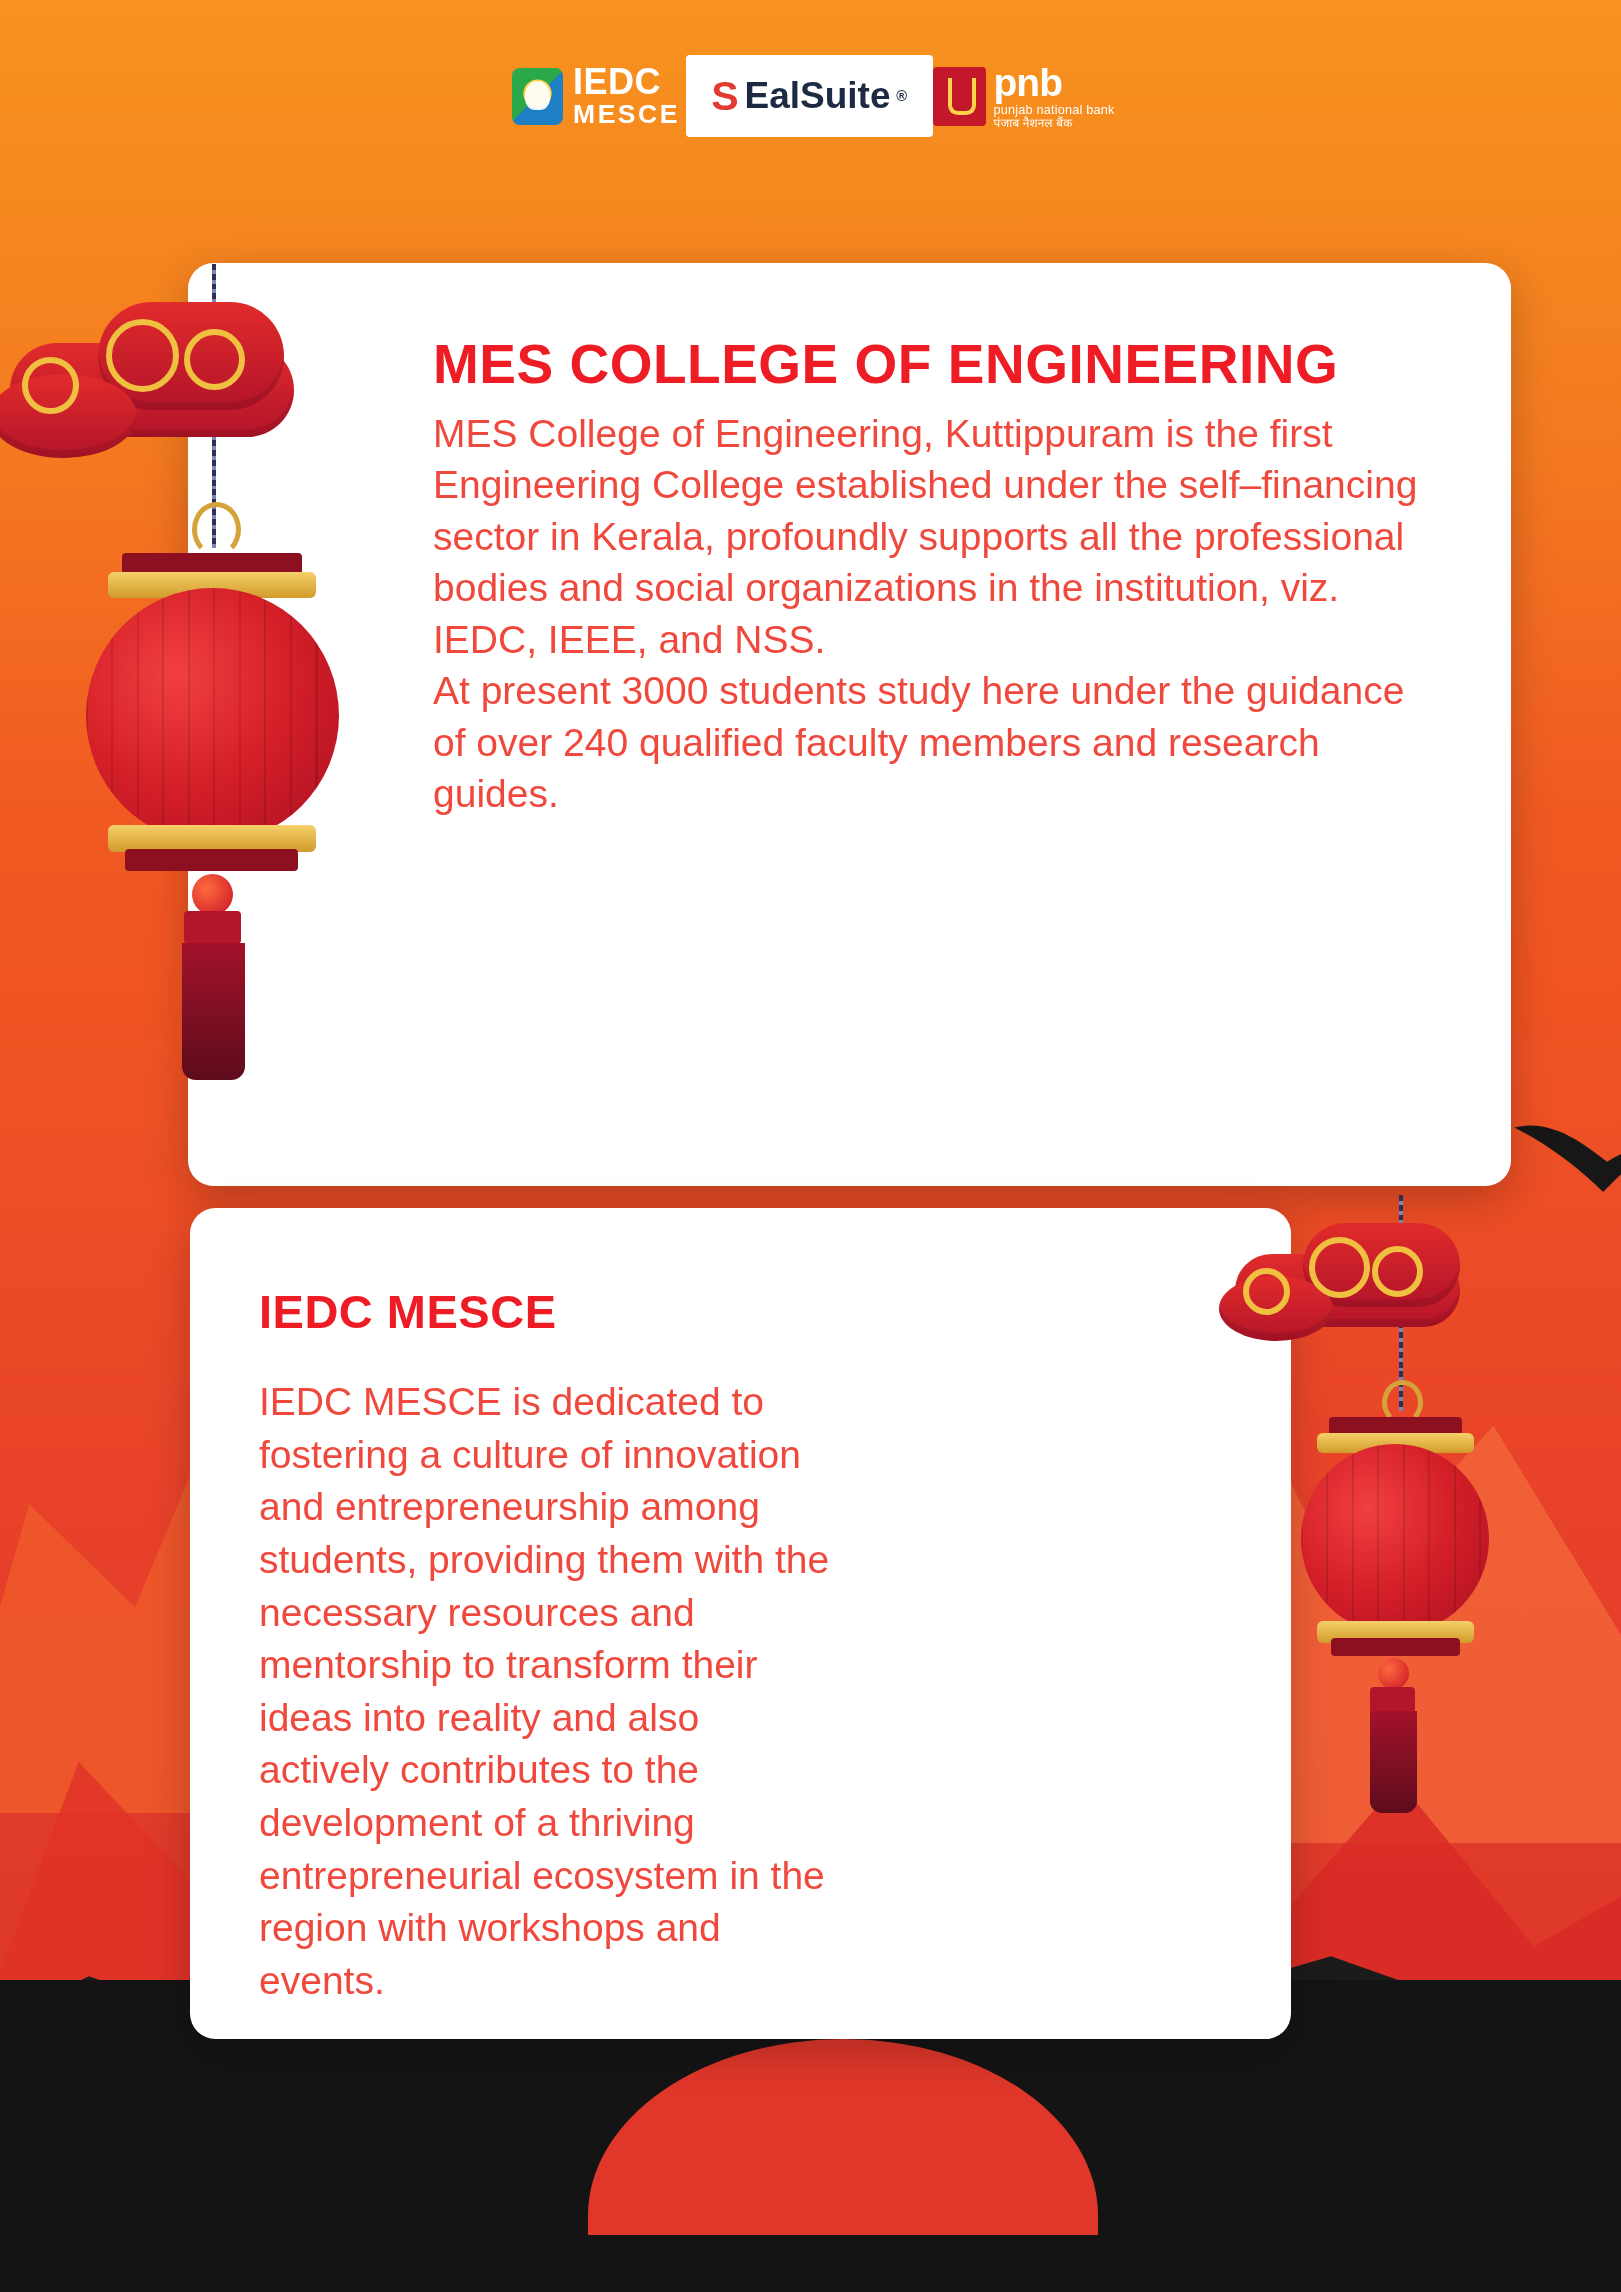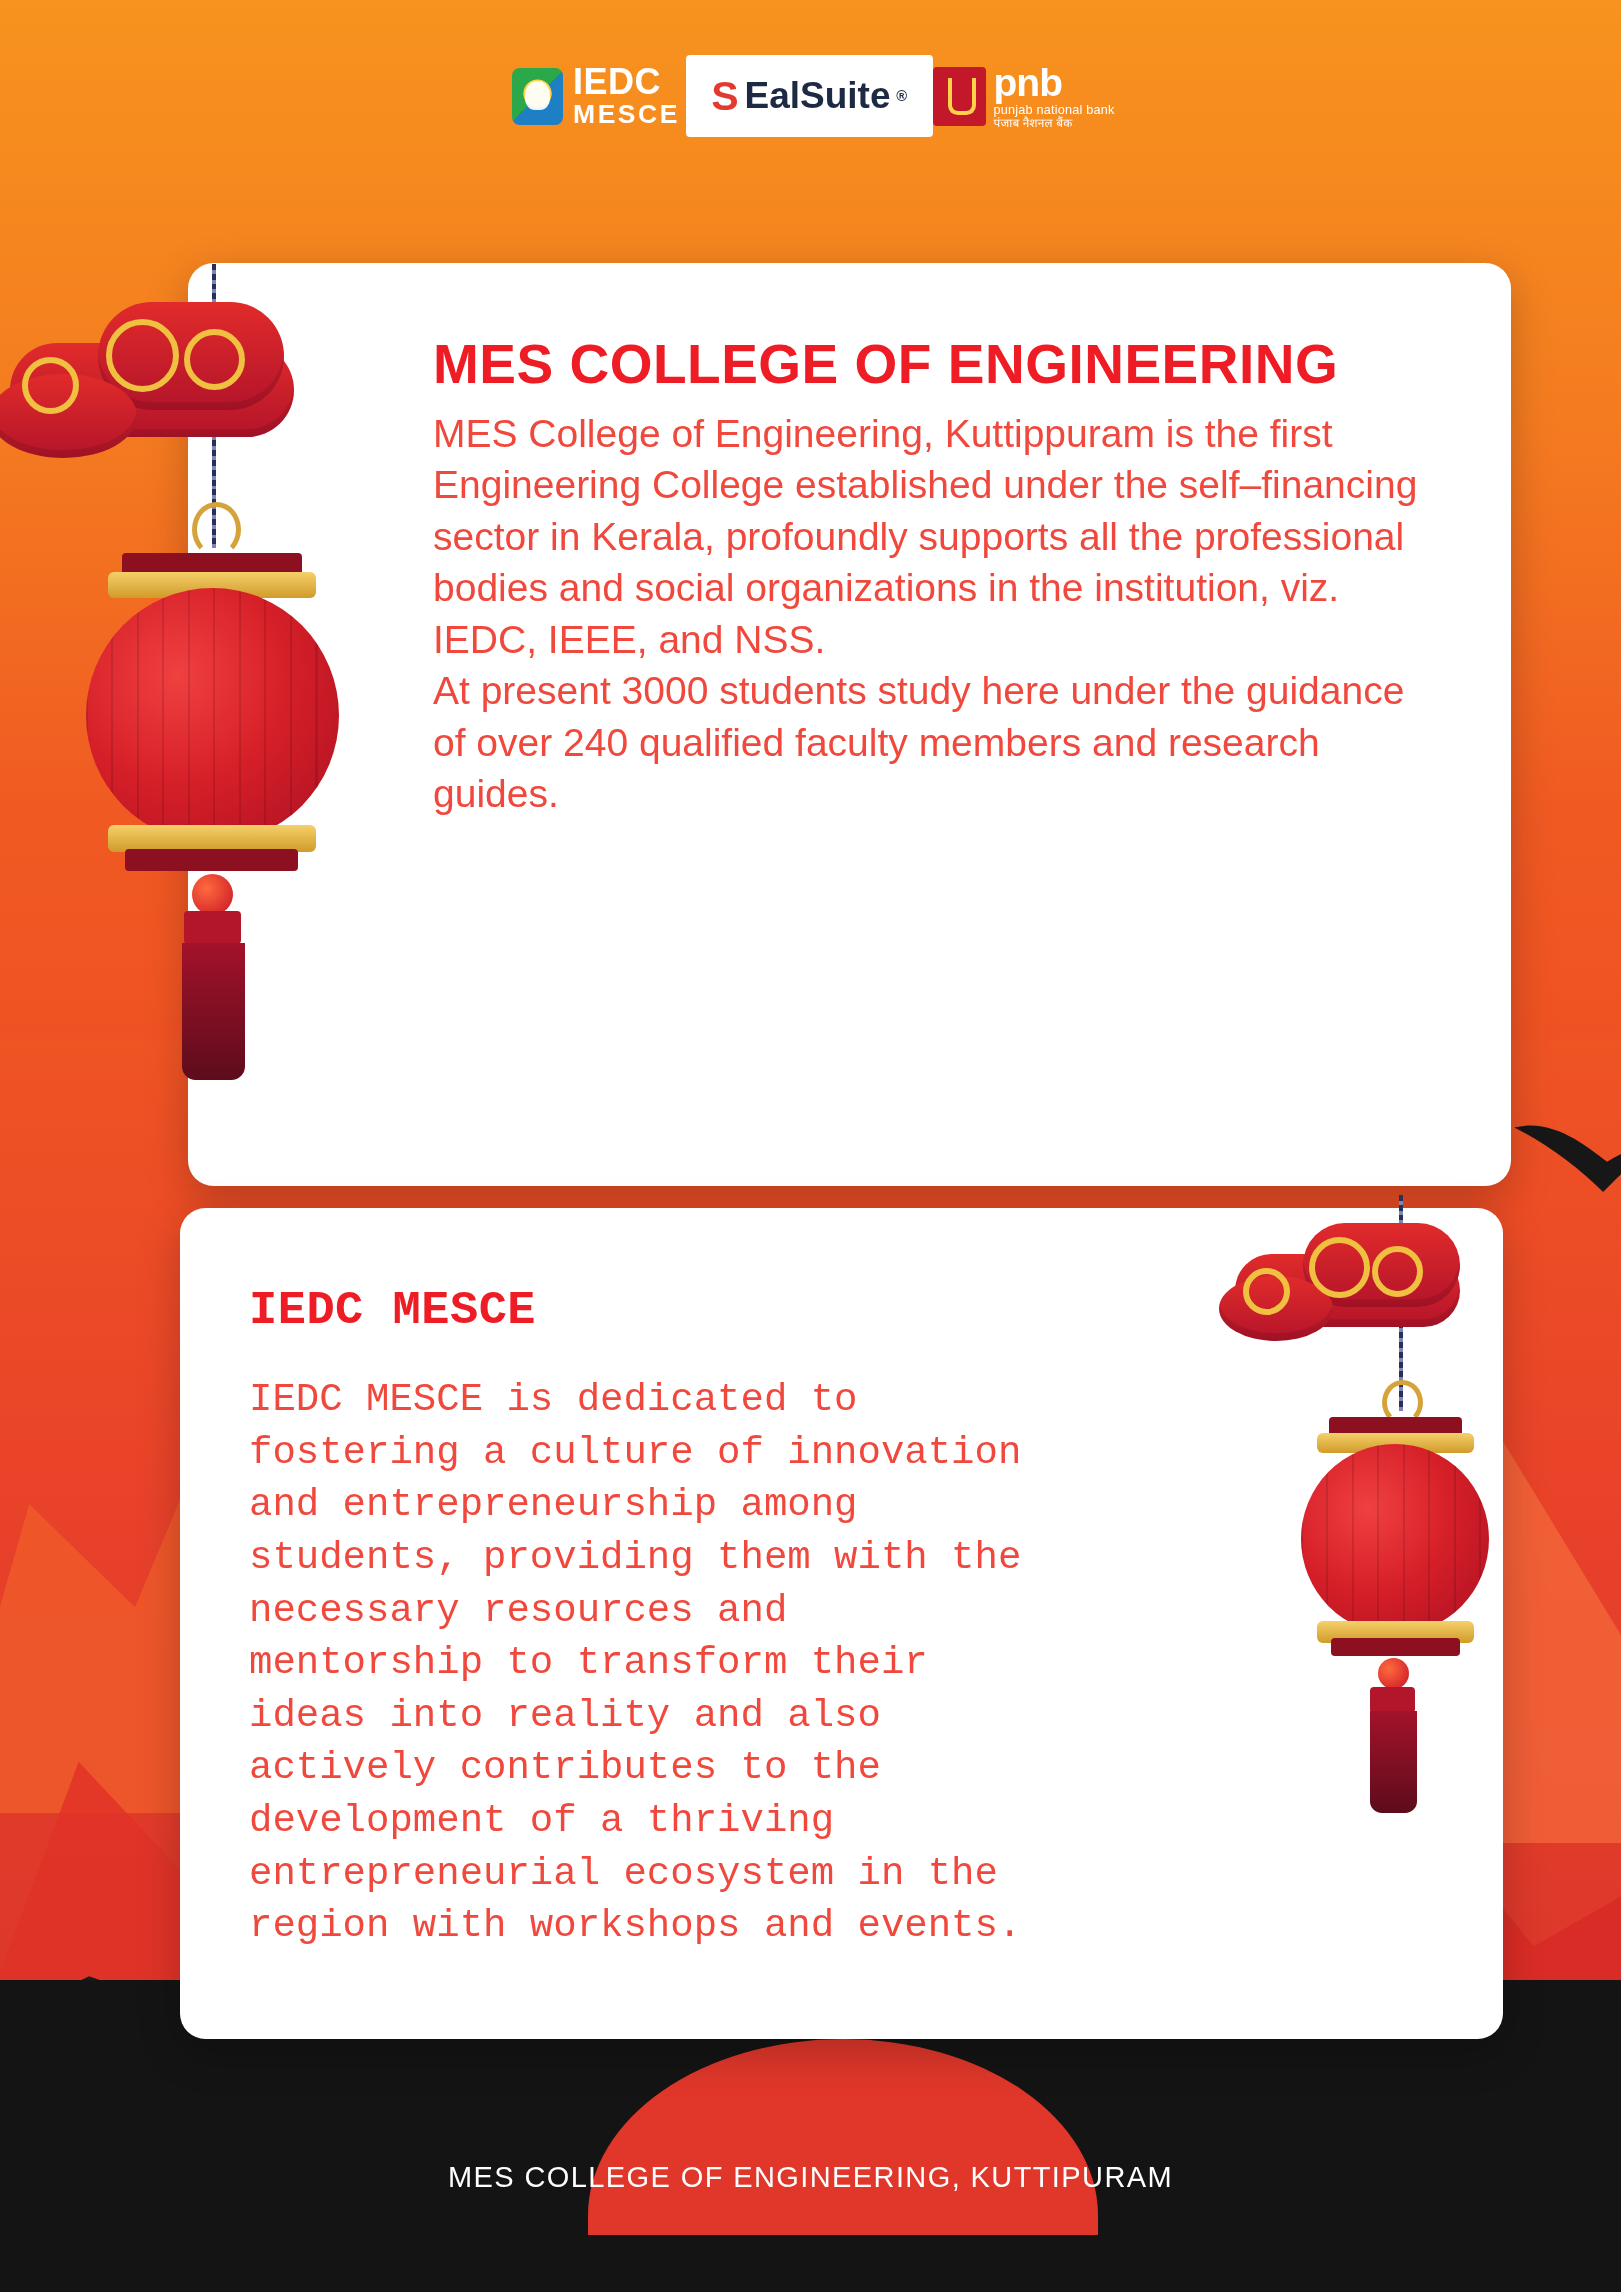--- a/index.html
+++ b/index.html
@@ -209,22 +209,22 @@
     position: absolute;
     background: #ffffff;
     border-radius: 25.5px;
     box-shadow: 0 13.7px 43px rgba(0,0,0,.22);
   }
   .card-top {
     left: 188px; top: 263px;
     width: 1323px; height: 923px;
   }
   .card-bottom {
-    left: 180px; top: 1208px;
-    width: 1323px; height: 831px; font-family: Liberation Mono, monospace;
+    left: 190px; top: 1208px;
+    width: 1101px; height: 831px;
   }
   .card-inner-top {
     padding: 69px 78px 0 245px;
   }
   .card-inner-bottom {
     padding: 76px 461px 0 69px;
   }
   .card-title {
     color: #ee1c25;
     font-weight: bold;
@@ -418,16 +418,15 @@
     <div class="lantern-body" style="left:76px; top:229px; width:188px; height:190px;">
       <div class="lantern-ribs"></div>
     </div>
     <div class="cap" style="left:92px; top:406px; width:157px; height:21.6px;"></div>
     <div class="cap-dark" style="left:106px; top:423px; width:129px; height:17.6px;"></div>
     <div class="bead" style="left:153px; top:443px; width:31px; height:31px;"></div>
     <div class="cap-dark" style="left:145px; top:472px; width:45px; height:25.5px; background:#b3152a;"></div>
     <div class="tassel" style="left:145px; top:496px; width:47px; height:102px; border-radius:0 0 11.8px 11.8px;"></div>
   </div>
 
-  <div class="footer">MES COLLEGE OF ENGINEERING, KUTTIPURAM</div>
 
 </div>
 
 
 </body></html>

